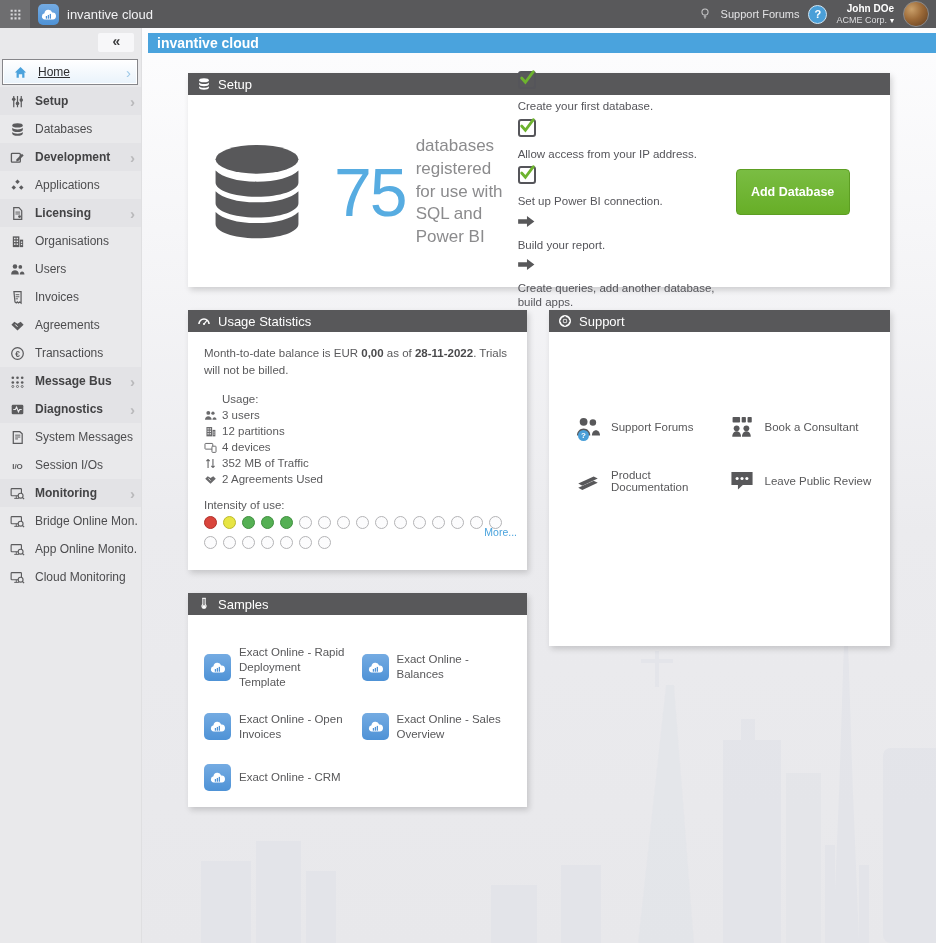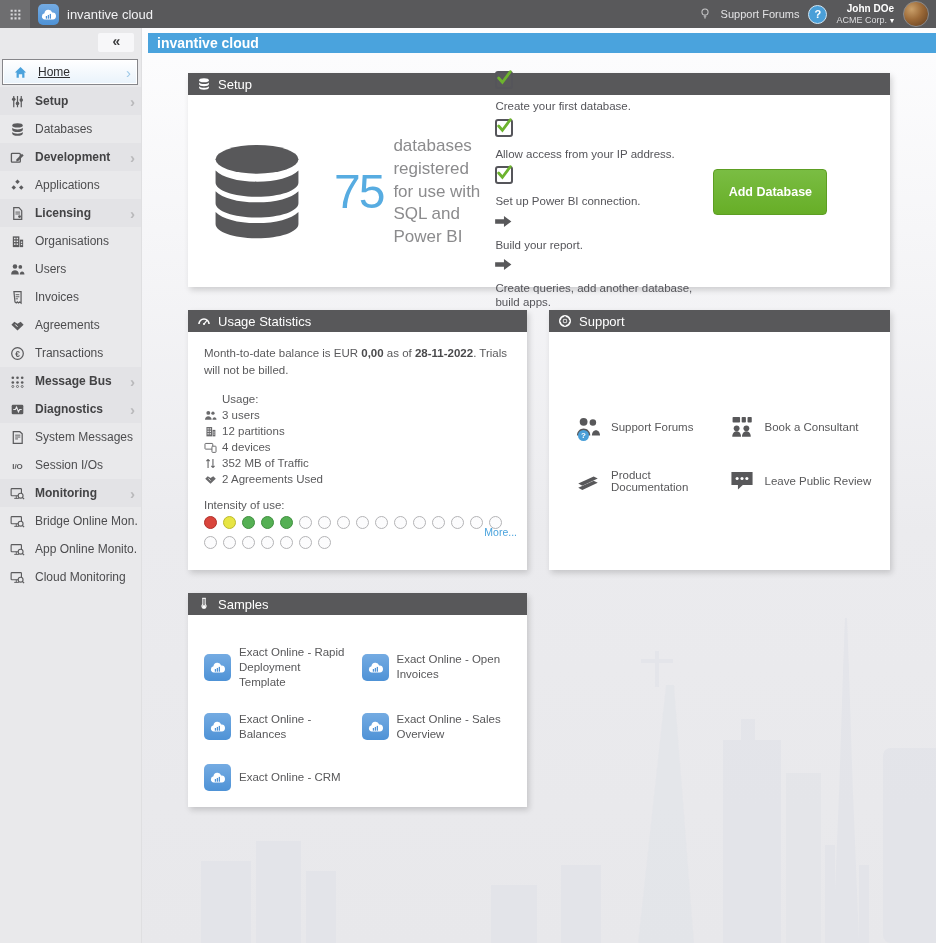--- a/index.html
+++ b/index.html
@@ -56,27 +56,27 @@
   #banner{position:absolute;left:7px;top:5px;right:0;height:20px;background:#4aa3dd;
           color:#fff;font-size:14px;font-weight:600;line-height:20px;padding-left:9px;z-index:3;}
   #skyline{position:absolute;bottom:0;right:0;width:100%;height:330px;z-index:1;}
 
   .panel{position:absolute;background:#fff;box-shadow:2px 3px 6px rgba(0,0,0,.16);z-index:2;}
   .phead{height:22px;background:#58585a;color:#fff;display:flex;align-items:center;
          padding:0 9px;font-size:13px;gap:7px;}
   .phead svg{width:14px;height:14px;color:#fff;flex:none;}
   #setup-panel{left:47px;top:45px;width:702px;height:214px;}
   #usage-panel{left:47px;top:282px;width:339px;height:260px;}
-  #support-panel{left:408px;top:282px;width:341px;height:260px;}
+  #support-panel{left:408px;top:282px;width:341px;height:336px;}
   #samples-panel{left:47px;top:565px;width:339px;height:214px;}
 
   
   .setup-body{display:flex;align-items:center;padding:12px 12px 8px 18px;height:170px;}
   .bigdb{width:102px;height:124px;color:#58585a;flex:none;}
-  .db-count{font-size:48px;color:#57ace1;margin-left:26px;line-height:1;letter-spacing:-2px;}
+  .db-count{font-size:68px;color:#57ace1;margin-left:26px;line-height:1;letter-spacing:-2px;}
   .db-caption{width:90px;margin-left:10px;font-size:17px;color:#8b8b8d;line-height:1.35;}
   .checklist{margin-left:12px;width:204px;font-size:11.5px;color:#55555a;}
   .chk-row{display:flex;gap:10px;margin-bottom:4px;align-items:flex-start;line-height:1.25;flex-direction:column;}
   .checkbox{width:14px;height:14px;border:2.4px solid #55555a;border-radius:3px;position:relative;
             flex:none;margin-top:1px;}
   .checkbox svg{position:absolute;left:-1px;top:-4px;width:17px;height:17px;overflow:visible;}
   .step-arrow{width:17px;height:13px;color:#58585a;flex:none;margin-top:2px;}
   .add-db-btn{margin-left:14px;width:114px;height:46px;background:linear-gradient(#7abd43,#67ae27);
               border:1px solid #5d9e23;border-radius:4px;color:#fff;font-weight:bold;
               font-size:12.5px;font-family:"Liberation Sans",sans-serif;cursor:pointer;flex:none;}
@@ -693,29 +693,29 @@
             </svg>
           </span>
         <span>Exact Online - Rapid Deployment Template</span>
       </div>
       <div class="sample-item">
         <span class="tile tile-sample">
             <svg>
               <use href="#i-cloud"></use>
             </svg>
           </span>
-        <span>Exact Online - Open Invoices</span>
+        <span>Exact Online - Balances</span>
       </div>
       <div class="sample-item">
         <span class="tile tile-sample">
             <svg>
               <use href="#i-cloud"></use>
             </svg>
           </span>
-        <span>Exact Online - Balances</span>
+        <span>Exact Online - Open Invoices</span>
       </div>
       <div class="sample-item">
         <span class="tile tile-sample">
             <svg>
               <use href="#i-cloud"></use>
             </svg>
           </span>
         <span>Exact Online - Sales Overview</span>
       </div>
       <div class="sample-item">

